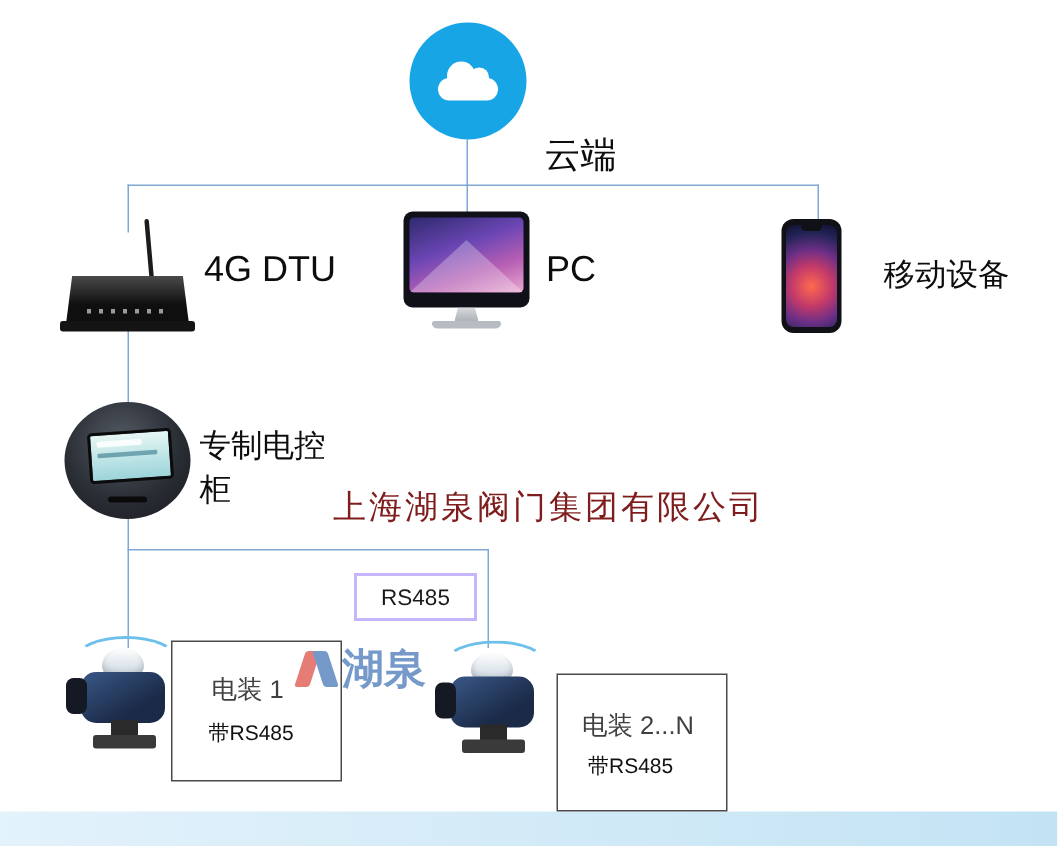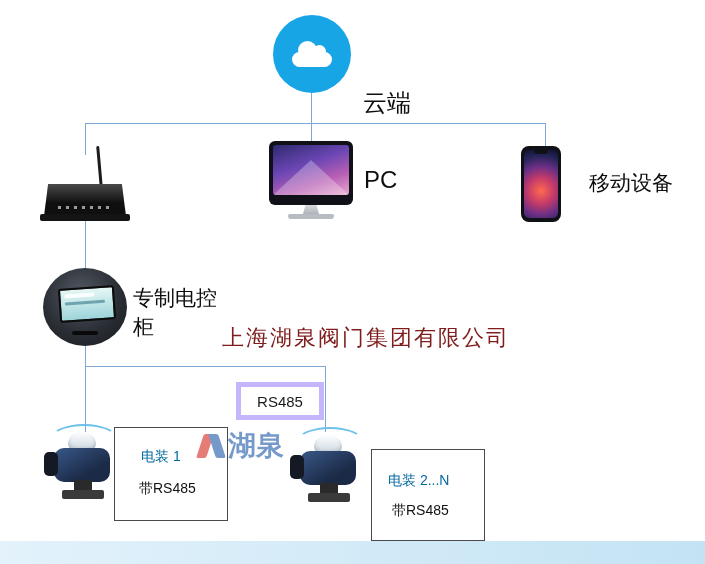--- a/index.html
+++ b/index.html
@@ -51,28 +51,28 @@
   .cab-body{position:absolute;left:43px;top:268px;width:84px;height:78px;border-radius:50%;z-index:2;
     background:radial-gradient(circle at 45% 35%,#555b66 0%,#2a2e35 55%,#17191d 100%);}
   .cab-screen{position:absolute;left:59px;top:287px;width:52px;height:30px;z-index:3;
     background:linear-gradient(#e6f7f4,#9cd4da);border:2px solid #0b0b0b;border-radius:3px;transform:rotate(-4deg);}
   .cab-screen::before{content:"";position:absolute;left:4px;top:4px;width:30px;height:4px;background:rgba(255,255,255,.85);border-radius:1px;}
   .cab-screen::after{content:"";position:absolute;left:4px;top:12px;width:40px;height:3px;background:rgba(40,110,130,.55);border-radius:1px;}
   .cab-slot{position:absolute;left:72px;top:331px;width:26px;height:4px;background:#0a0a0a;border-radius:2px;z-index:3;}
   .lbl-cabinet{left:133px;top:283px;width:92px;font-size:21px;line-height:1.4;}
 
   
-  .bus-box{position:absolute;left:236px;top:382px;width:78px;height:28px;background:#fff;border:5px solid #c4b5fd;
+  .bus-box{position:absolute;left:236px;top:382px;width:78px;height:28px;background:#fff;border:2px solid #c4b5fd;
     display:flex;align-items:center;justify-content:center;font-size:15px;color:#1a1a1a;z-index:3;}
 
   
   .dev-box{position:absolute;background:#fff;border:1px solid #4a4a4a;z-index:2;}
   .dev-box.one{left:114px;top:427px;width:112px;height:92px;}
   .dev-box.two{left:371px;top:449px;width:112px;height:90px;}
-  .dev-title{position:absolute;font-size:14px;color:#0369a1;font-weight:500;white-space:nowrap;}
+  .dev-title{position:absolute;font-size:17px;color:#404040;font-weight:500;white-space:nowrap;}
   .dev-sub{position:absolute;font-size:14px;color:#111;white-space:nowrap;}
   .dev-box.one .dev-title{left:26px;top:20px;}
   .dev-box.one .dev-sub{left:24px;top:52px;}
   .dev-box.two .dev-title{left:16px;top:22px;}
   .dev-box.two .dev-sub{left:20px;top:52px;}
 
   
   .actuator{position:absolute;width:72px;height:84px;z-index:3;}
   .actuator.a1{left:48px;top:424px;}
   .actuator.a2{left:294px;top:427px;}
@@ -119,20 +119,21 @@
 
   <div class="cloud-circle">
     <div class="cloud-shape"></div>
   </div>
   <div class="label lbl-cloud">云端</div>
 
   <div class="dtu-antenna"></div>
   <div class="dtu-body"></div>
   <div class="dtu-leds"></div>
   <div class="dtu-base"></div>
+  <div class="label lbl-dtu">4G DTU</div>
 
   <div class="pc-screen"></div>
   <div class="pc-display">
     <div class="pc-mountain"></div>
   </div>
   <div class="pc-stand"></div>
   <div class="pc-base"></div>
   <div class="label lbl-pc">PC</div>
 
   <div class="phone-body"></div>

